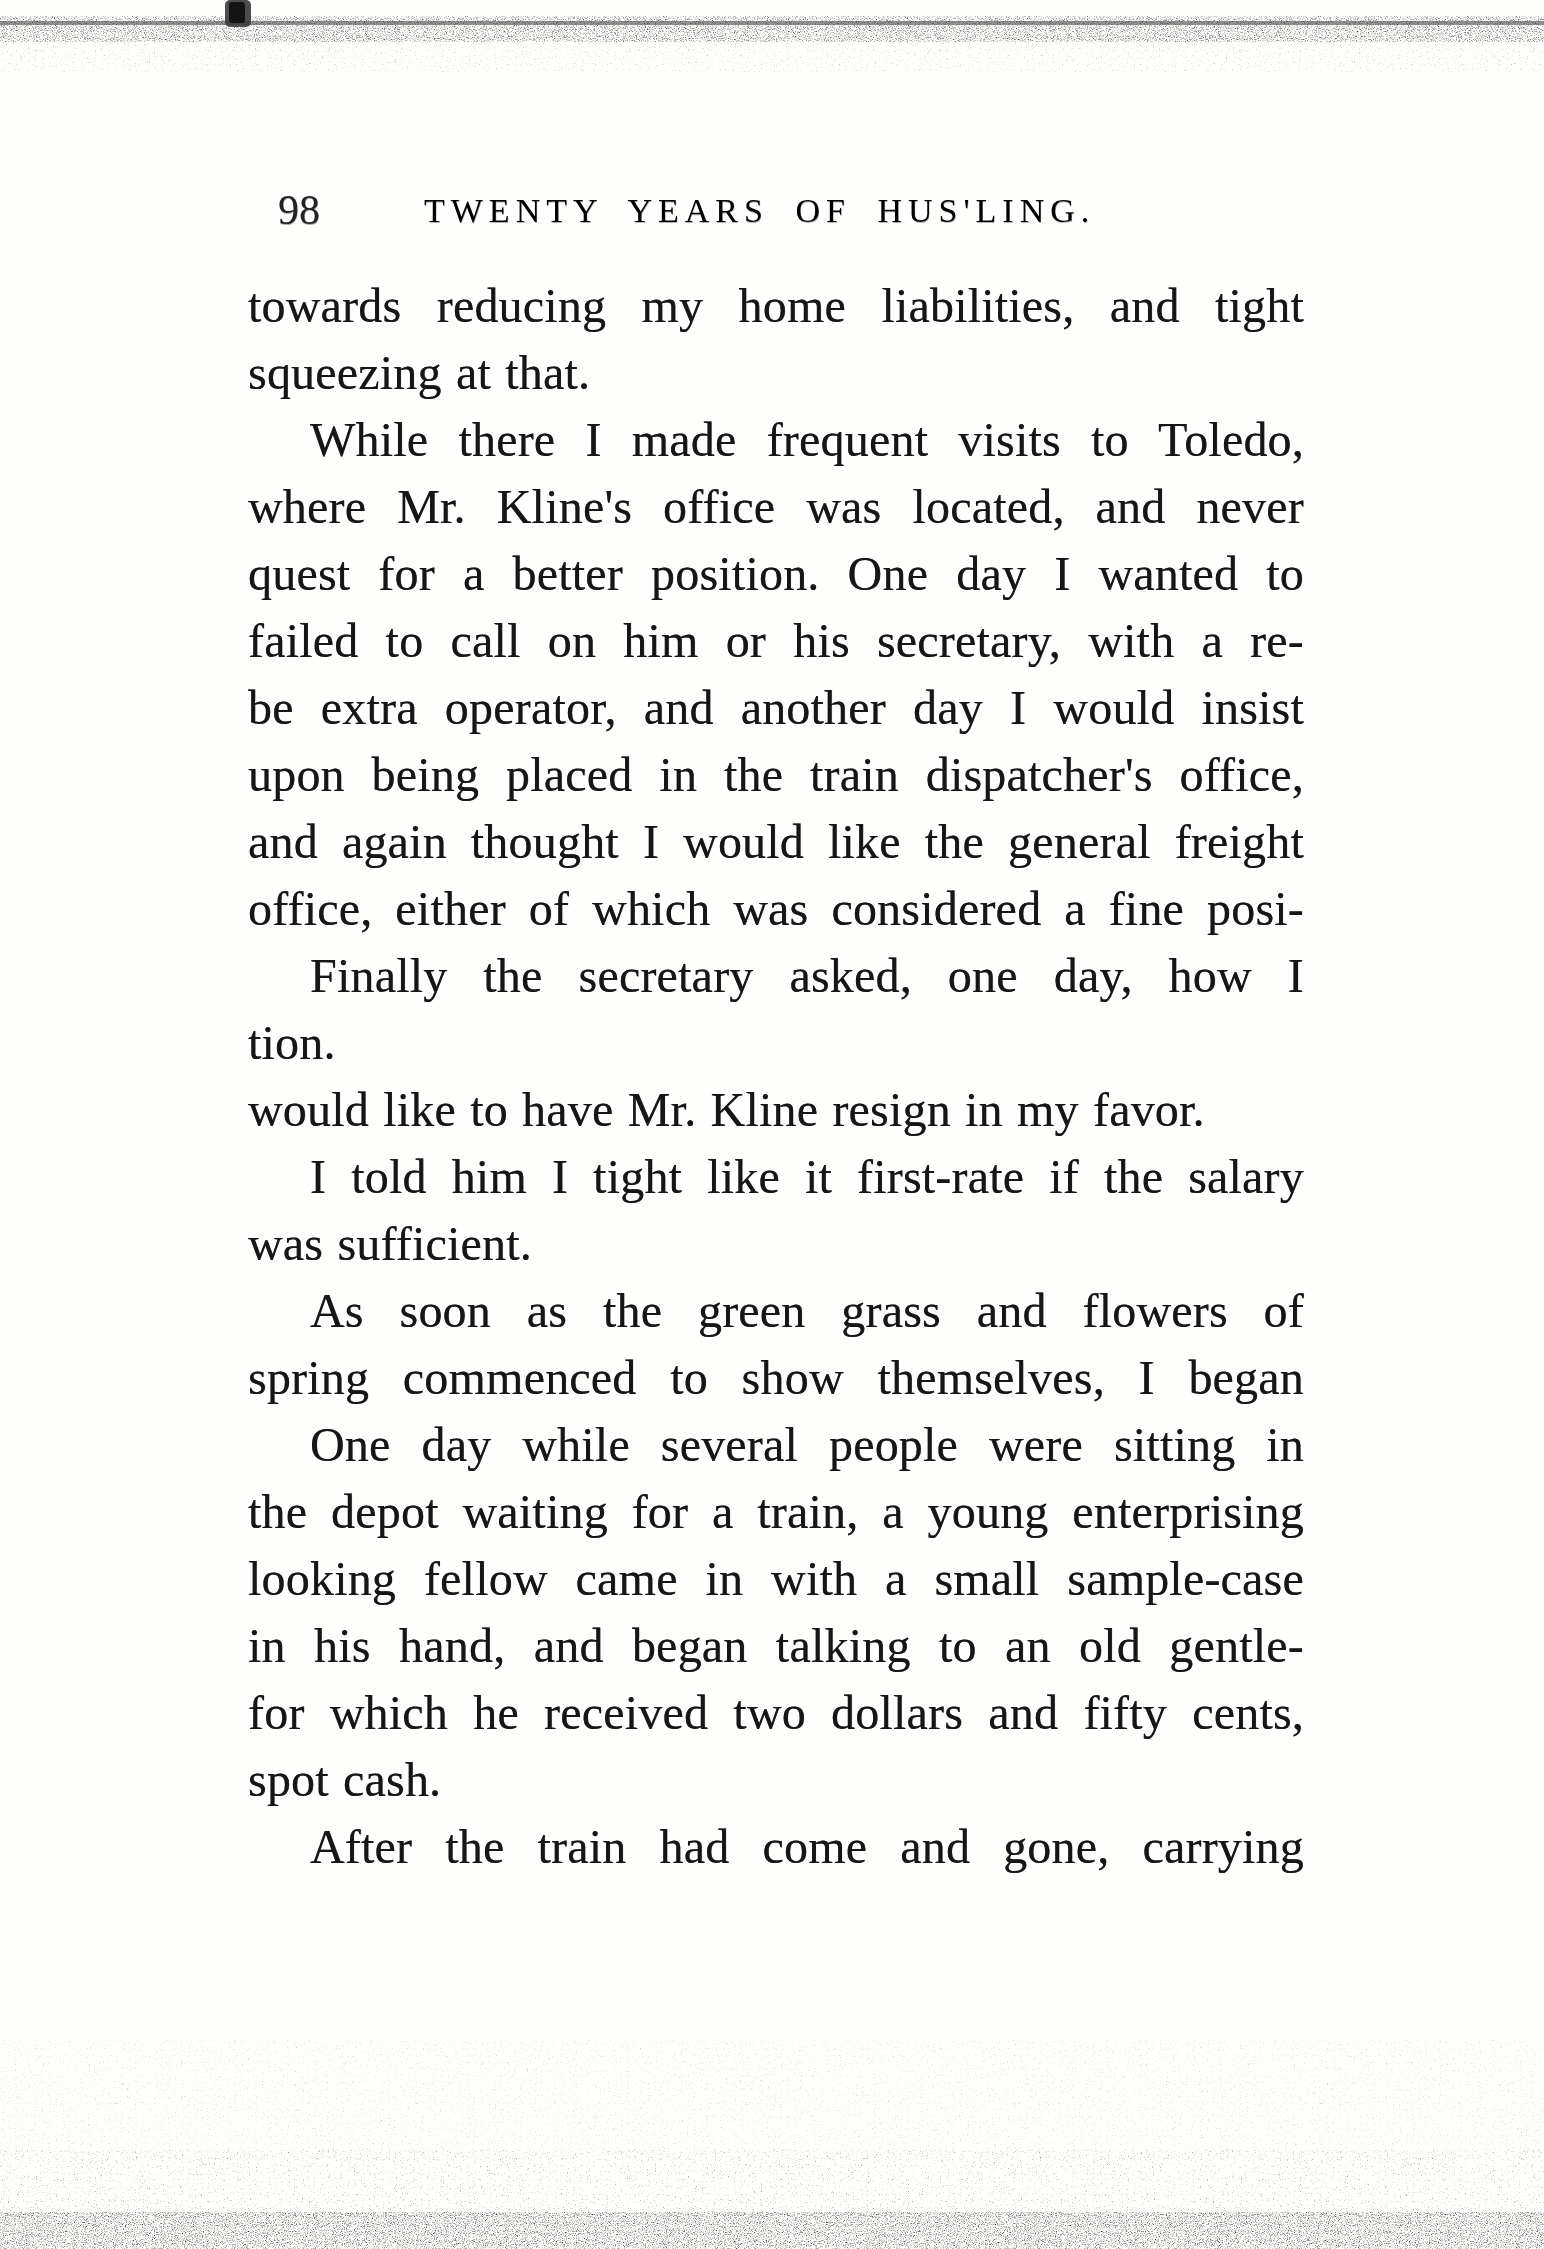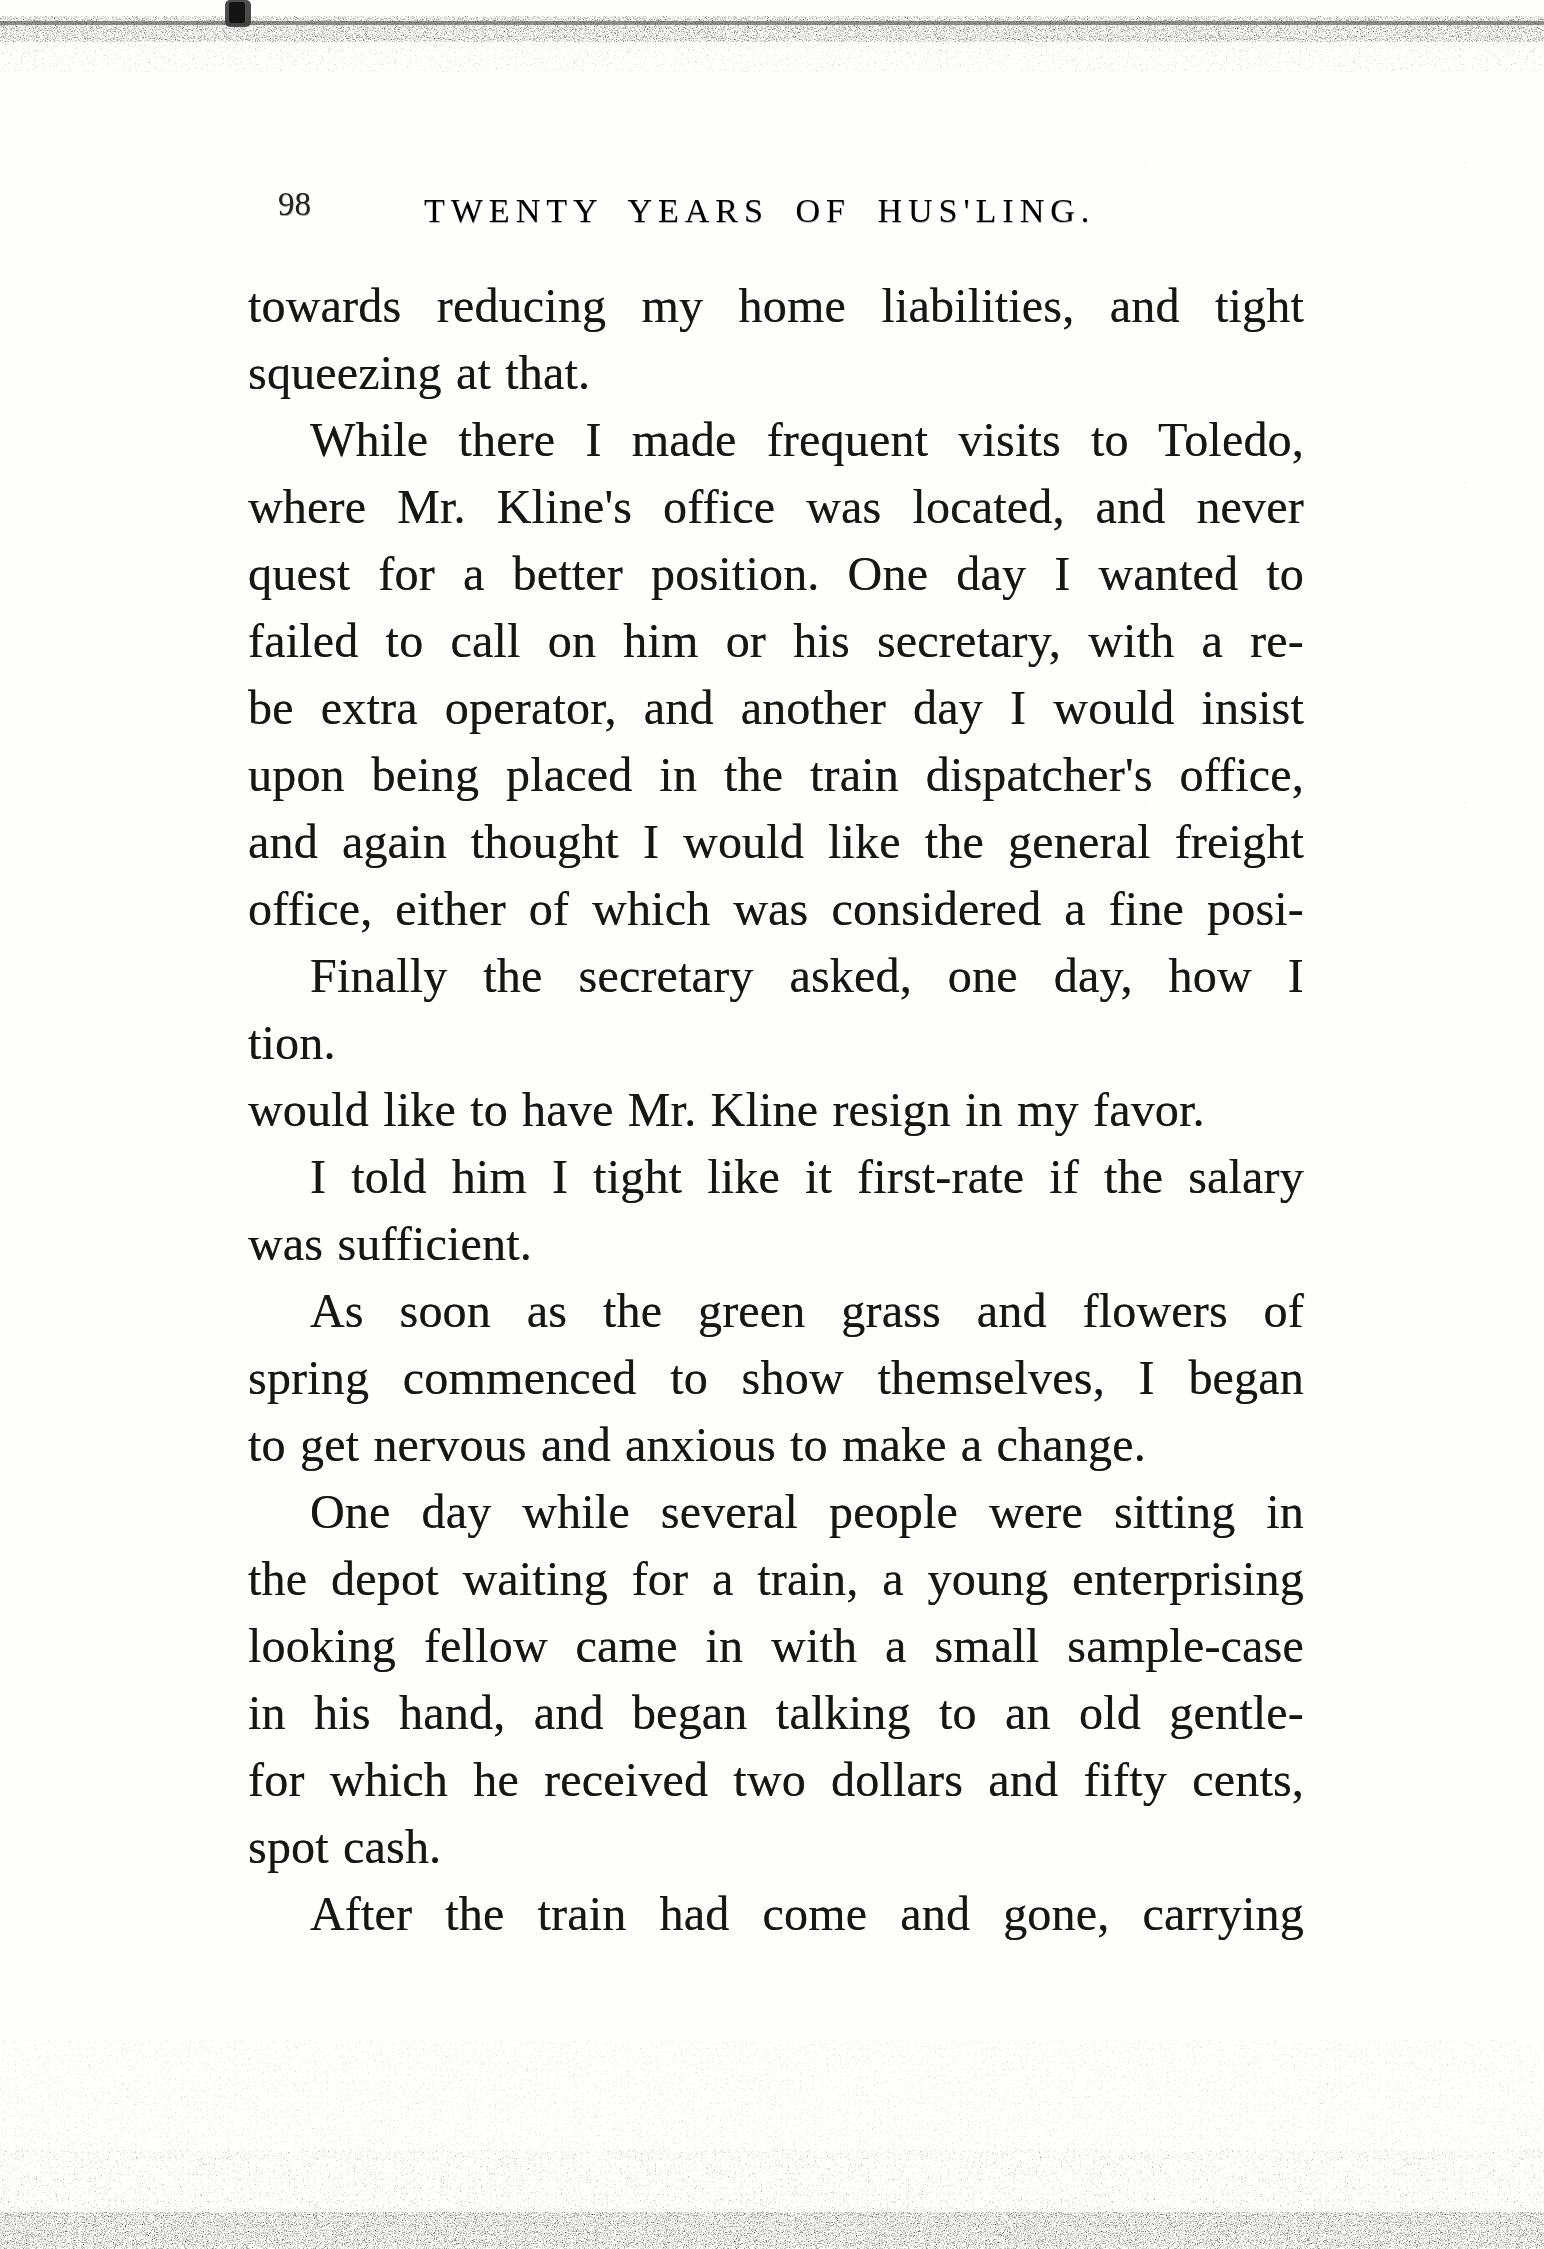--- a/index.html
+++ b/index.html
@@ -11,21 +11,21 @@
     overflow: hidden;
     font-family: "Liberation Serif", "DejaVu Serif", serif;
     color: #1a1a1a;
   }
 
   
   .header { position: absolute; top: 0; left: 0; width: 100%; height: 260px; }
   .pagenum {
     position: absolute;
     left: 278px; top: 186px;
-    font-size: 33px;
+    font-size: 42px;
     color: #222;
     text-shadow: 0.5px 0.5px 0 rgba(0,0,0,0.35);
   }
   .runhead {
     position: absolute;
     left: 424px; top: 192px;
     font-size: 34px;
     letter-spacing: 6px;
     word-spacing: 12px;
     color: #000000;
@@ -81,21 +81,20 @@
       <div class="line full">upon being placed in the train dispatcher's office,</div>
       <div class="line full">and again thought I would like the general freight</div>
       <div class="line full">office, either of which was considered a fine posi-</div>
       <div class="line full indent">Finally the secretary asked, one day, how I</div>
       <div class="line">tion.</div>
       <div class="line">would like to have Mr. Kline resign in my favor.</div>
       <div class="line full indent">I told him I tight like it first-rate if the salary</div>
       <div class="line">was sufficient.</div>
       <div class="line full indent">As soon as the green grass and flowers of</div>
       <div class="line full">spring commenced to show themselves, I began</div>
-      <div class="line">to get nervous and anxious to make a change.</div>
       <div class="line full indent">One day while several people were sitting in</div>
       <div class="line full">the depot waiting for a train, a young enterprising</div>
       <div class="line full">looking fellow came in with a small sample-case</div>
       <div class="line full">in his hand, and began talking to an old gentle-</div>
       <div class="line full">for which he received two dollars and fifty cents,</div>
       <div class="line">spot cash.</div>
       <div class="line full indent">After the train had come and gone, carrying</div>
     </div>
 
   <svg class="noise-overlay" width="1544" height="2249" viewBox="0 0 1544 2249" xmlns="http://www.w3.org/2000/svg">

